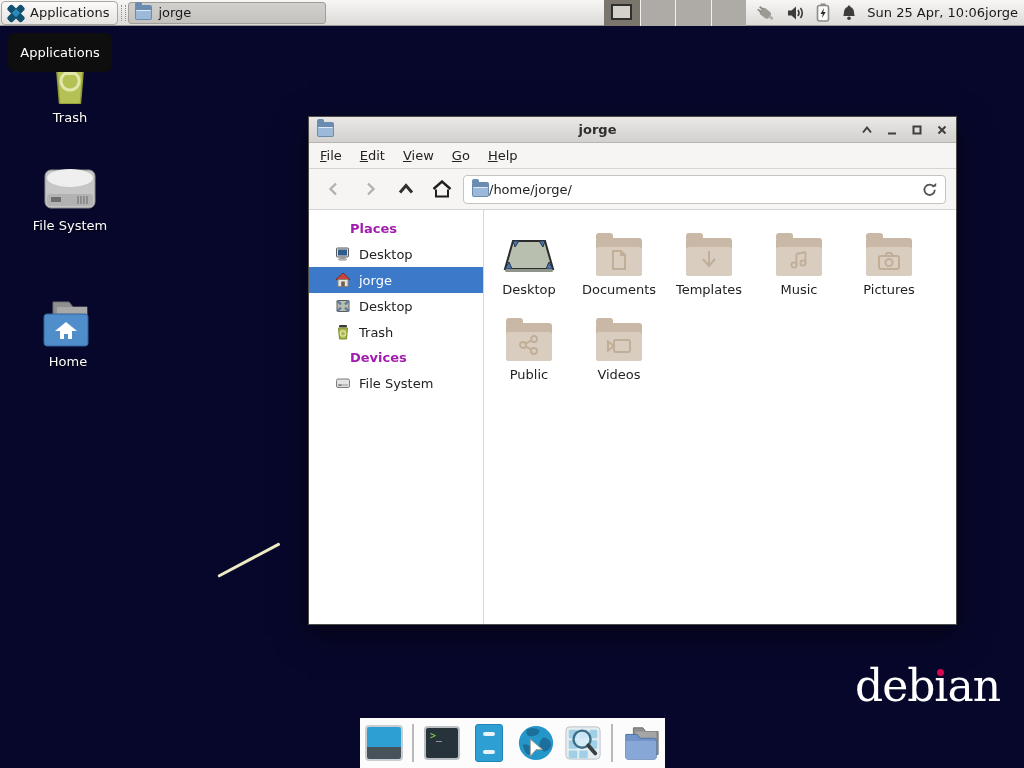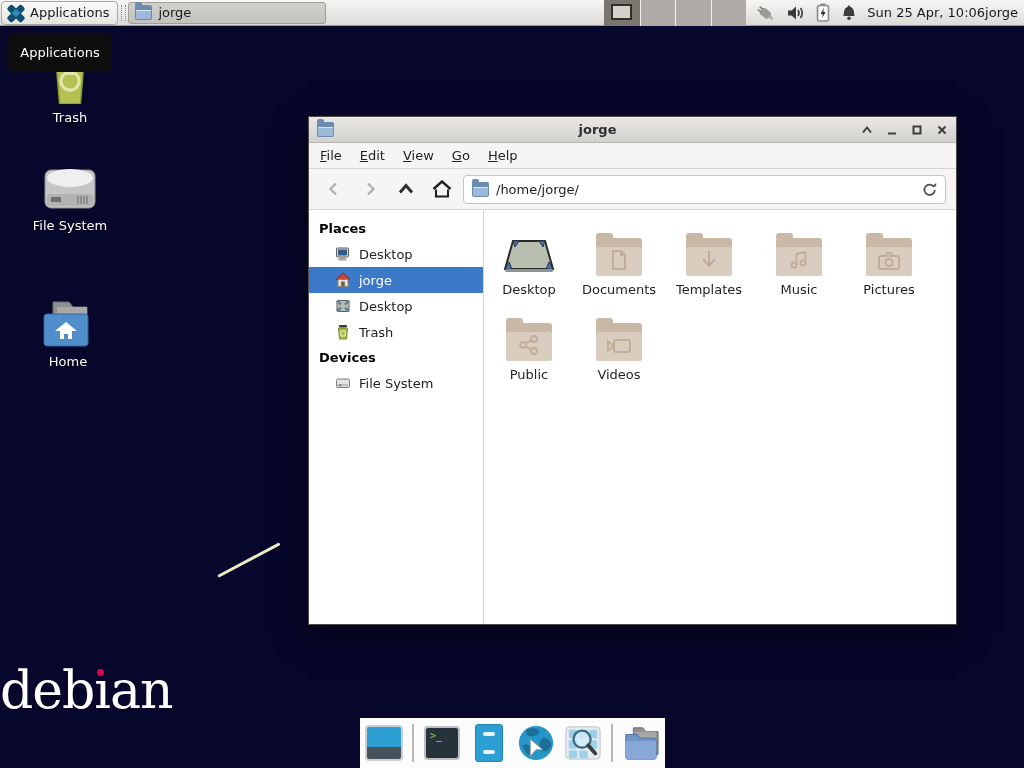--- a/index.html
+++ b/index.html
@@ -43,22 +43,22 @@
   .d-icon { position:absolute; width:124px; text-align:center; color:#fff; }
   .d-icon .ic { height:54px; display:flex; align-items:flex-end; justify-content:center; }
   .d-icon .lbl { margin-top:6px; text-shadow:0 1px 2px #000; }
   .d-trash { left:8px; top:50px; } .d-fs { left:8px; top:158px; } .d-home { left:6px; top:294px; }
 
   
   .artifact { position:absolute; left:218px; top:575px; width:70px; height:3px; background:#ecebc4;
               transform:rotate(-28deg); transform-origin:left center; border-radius:2px; }
 
   
-  .debian { position:absolute; left:0; top:660px; width:1000px; text-align:left; color:#fff;
-            font-family:"DejaVu Serif", serif; font-size:52px; letter-spacing:-1px; }
+  .debian { position:absolute; left:0; top:660px; width:1000px; text-align:right; color:#fff;
+            font-family:"DejaVu Serif", serif; font-size:44px; letter-spacing:-1px; }
   .debian .i-wrap { position:relative; }
   .debian .red-dot { position:absolute; left:3px; top:9px; width:7px; height:7px;
                      border-radius:50%; background:#d70751; }
 
   
   .dock { position:absolute; left:360px; top:718px; width:305px; height:50px; background:#fcfcfc;
           display:flex; align-items:center; justify-content:center; gap:9px; }
   .dock .sep { width:2px; height:38px; background:#b9b9b9; }
   .dk { width:38px; height:38px; display:flex; align-items:center; justify-content:center; }
   .dk-desktop { width:38px; height:36px; border:2px solid #c9ced2; border-radius:4px; overflow:hidden; }
@@ -80,25 +80,25 @@
   .titlebar .title { flex:1; text-align:center; font-weight:bold; color:#2e2e2e; }
   .win-ctrls { display:flex; gap:13px; align-items:center; }
   .menubar { height:26px; background:#f6f5f3; border-bottom:1px solid #d6d4d1; display:flex;
              align-items:center; padding-left:2px; }
   .menu-item { display:inline-block; padding:3px 9px; color:#222; }
   .menu-item::first-letter { text-decoration:underline; }
   .toolbar { height:41px; background:#f6f5f3; border-bottom:1px solid #d6d4d1; display:flex;
              align-items:center; gap:6px; padding:0 10px; }
   .tb-btn { width:30px; height:28px; display:flex; align-items:center; justify-content:center; }
   .pathbar { flex:1; height:29px; background:#fff; border:1px solid #c6c4c1; border-radius:4px;
-             display:flex; align-items:center; gap:7px; padding:0 8px; }
+             display:flex; align-items:center; padding:0 8px; }
   .pathbar .path-text { flex:1; color:#222; }
   .content { flex:1; display:flex; min-height:0; }
   .sidebar { width:175px; background:#fff; border-right:1px solid #d8d6d3; padding-top:6px; }
-  .sb-header { font-weight:bold; color:#000000; padding:5px 10px; }
+  .sb-header { font-weight:bold; color:#a21caf; padding:5px 10px;margin-left:31px; }
   .sb-item { display:flex; align-items:center; gap:8px; height:26px; padding-left:26px; color:#222; }
   .sb-item.selected { background:#3c79c8; color:#fff; }
   .main-col { flex:1; display:flex; flex-direction:column; background:#fff; }
   .icon-grid { flex:1; display:grid; grid-template-columns:repeat(5,90px); align-content:start;
                padding-top:14px; row-gap:12px; }
   .tile { width:90px; display:flex; flex-direction:column; align-items:center; }
   .tile .t-ic { height:52px; display:flex; align-items:flex-end; justify-content:center; }
   .tile .t-lbl { margin-top:6px; color:#1f1f1f; }
   .statusbar { height:28px; background:#f6f5f3; border-top:1px solid #d8d6d3; display:flex;
                align-items:center; padding-left:12px; color:#333; }

